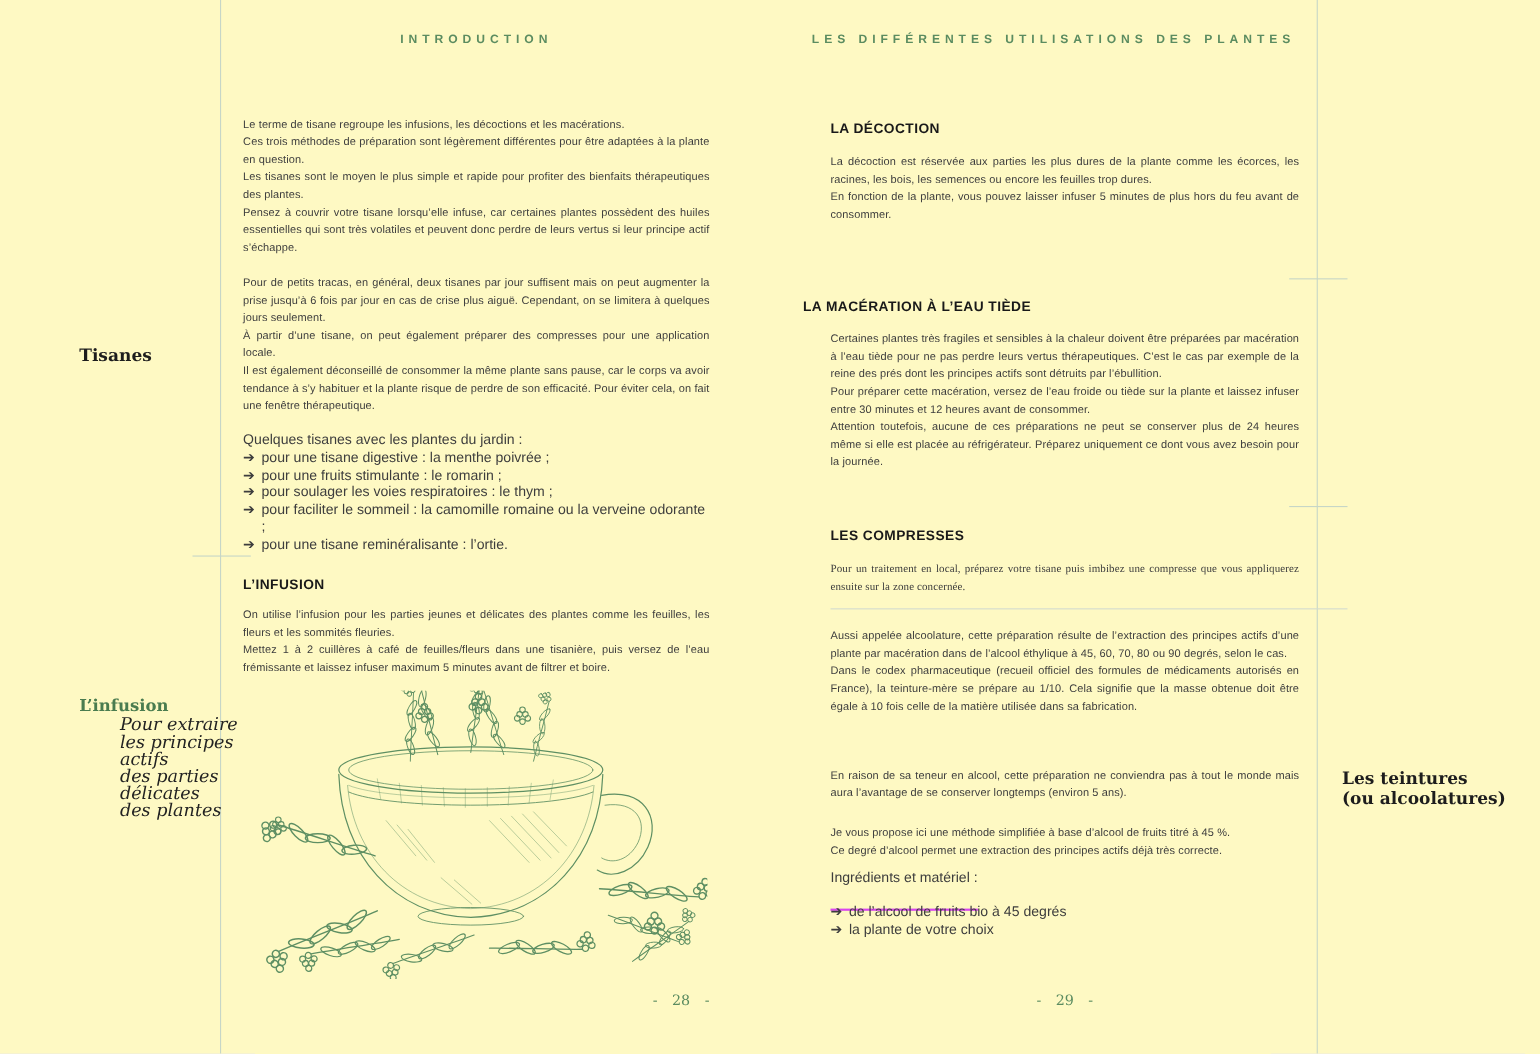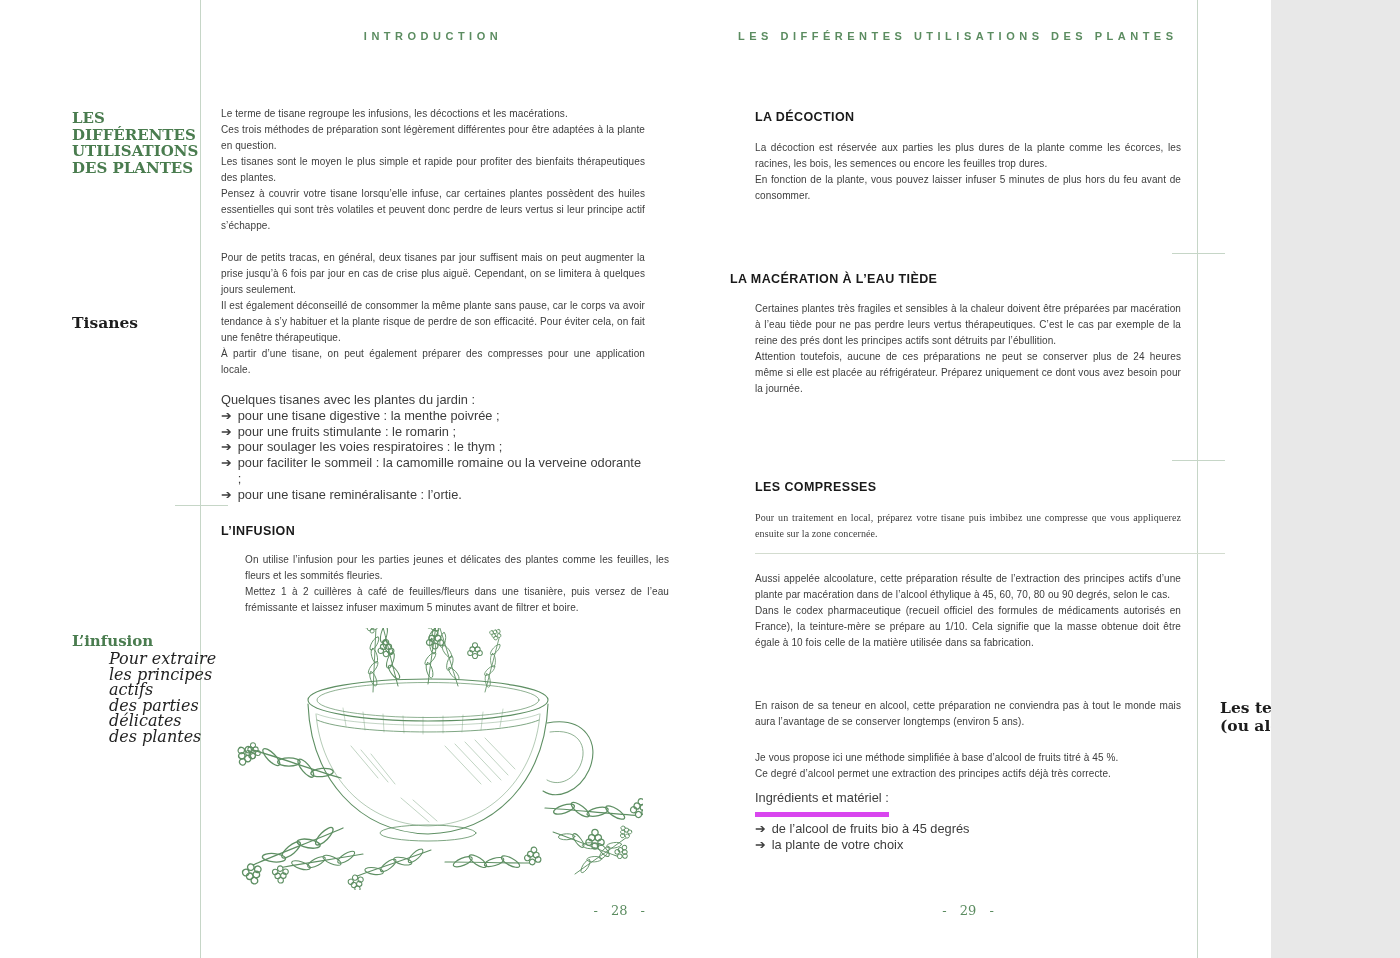--- a/index.html
+++ b/index.html
@@ -1,17 +1,17 @@
 <!DOCTYPE html>
 <html lang="fr"><head>
 <meta charset="utf-8">
 <style>
   html,body{margin:0;padding:0;background:#e8e8e8;}
   .spread{
-    position:relative;width:1271px;height:958px;background:#ffffff;
+    position:relative;width:1400px;height:958px;background:#fef9c3;
     font-family:"Liberation Sans",sans-serif;color:#3d3d3d;overflow:hidden;
   }
   .rule-v{position:absolute;top:0;bottom:0;width:1px;background:#c6d6c7;}
   .tick{position:absolute;height:1px;background:#c6d6c7;}
   .divider{position:absolute;height:1px;background:#d3dccf;}
   .runhead{
     position:absolute;color:#5b8c60;font-weight:bold;font-size:11px;
     letter-spacing:4.5px;text-align:center;white-space:nowrap;
   }
   .margin-chapter{
@@ -34,21 +34,21 @@
   }
   .sec-head{
     position:absolute;font-weight:bold;color:#191919;font-size:12.5px;
     letter-spacing:.4px;white-space:nowrap;
   }
   .list-block p{margin:0;font-size:12.8px;line-height:15.8px;}
   .arrow-item{display:flex;gap:6px;align-items:flex-start;margin:0;}
   .arrow-item .arr{color:#3d3d3d;flex:0 0 auto;}
   .ingredients-label{
     position:absolute;font-size:12.8px;color:#3d3d3d;
-    border-bottom:5px solid #d946ef;padding-bottom:7px;
+    border-bottom:2px solid #d946ef;padding-bottom:21px;
   }
   .pagenum{
     position:absolute;color:#5b8c60;font-family:"DejaVu Serif",serif;
     font-size:13px;word-spacing:9px;text-align:center;white-space:nowrap;
   }
   .illustration{position:absolute;text-align:center;}
 </style>
 </head>
 <body>
 
@@ -56,41 +56,38 @@
 
   <div class="rule-v" style="left:200px;"></div>
   <div class="rule-v" style="left:1197px;"></div>
   <div class="tick" style="left:175px;top:505px;width:53px;"></div>
   <div class="tick" style="left:1172px;top:253px;width:53px;"></div>
   <div class="tick" style="left:1172px;top:460px;width:53px;"></div>
 
   <div class="runhead" style="left:221px;width:424px;top:30px;">INTRODUCTION</div>
   <div class="runhead" style="left:738px;width:424px;top:30px;">LES DIFFÉRENTES UTILISATIONS DES PLANTES</div>
 
-  <div class="margin-chapter" style="left:72px;top:110px;width:125px;">LES DIFFÉRENTES
-UTILISATIONS
-DES PLANTES</div>
   <div class="margin-note" style="left:72px;top:314px;">Tisanes</div>
   <div class="margin-note green" style="left:72px;top:632px;">L’infusion</div>
   <div class="margin-sub" style="left:72px;top:651px;width:120px;">Pour extraire
 les principes actifs
 des parties délicates
 des plantes</div>
 
   <div class="col body-block" style="left:221px;top:106px;width:424px;">
     <p>Le terme de tisane regroupe les infusions, les décoctions et les macérations.</p>
     <p>Ces trois méthodes de préparation sont légèrement différentes pour être adaptées à la plante en question.</p>
     <p>Les tisanes sont le moyen le plus simple et rapide pour profiter des bienfaits thérapeutiques des plantes.</p>
     <p>Pensez à couvrir votre tisane lorsqu’elle infuse, car certaines plantes possèdent des huiles essentielles qui sont très volatiles et peuvent donc perdre de leurs vertus si leur principe actif s’échappe.</p>
   </div>
 
   <div class="col body-block" style="left:221px;top:250px;width:424px;">
     <p>Pour de petits tracas, en général, deux tisanes par jour suffisent mais on peut augmenter la prise jusqu’à 6 fois par jour en cas de crise plus aiguë. Cependant, on se limitera à quelques jours seulement.</p>
+    <p>À partir d’une tisane, on peut également préparer des compresses pour une application locale.</p>
     <p>Il est également déconseillé de consommer la même plante sans pause, car le corps va avoir tendance à s’y habituer et la plante risque de perdre de son efficacité. Pour éviter cela, on fait une fenêtre thérapeutique.</p>
-    <p>À partir d’une tisane, on peut également préparer des compresses pour une application locale.</p>
   </div>
 
   <div class="col list-block" style="left:221px;top:392px;width:424px;">
     <p>Quelques tisanes avec les plantes du jardin :</p>
     <p class="arrow-item">
       <span class="arr">➔</span>
       <span>pour une tisane digestive : la menthe poivrée ;</span>
     </p>
     <p class="arrow-item">
       <span class="arr">➔</span>
@@ -105,21 +102,21 @@
       <span>pour faciliter le sommeil : la camomille romaine ou la verveine odorante ;</span>
     </p>
     <p class="arrow-item">
       <span class="arr">➔</span>
       <span>pour une tisane reminéralisante : l’ortie.</span>
     </p>
   </div>
 
   <div class="sec-head" style="left:221px;top:524px;">L’INFUSION</div>
 
-  <div class="col body-block" style="left:221px;top:552px;width:424px;margin-left:24px;">
+  <div class="col body-block" style="left:221px;top:552px;width:424px;">
     <p>On utilise l’infusion pour les parties jeunes et délicates des plantes comme les feuilles, les fleurs et les sommités fleuries.</p>
     <p>Mettez 1 à 2 cuillères à café de feuilles/fleurs dans une tisanière, puis versez de l’eau frémissante et laissez infuser maximum 5 minutes avant de filtrer et boire.</p>
   </div>
 
   <div class="illustration" style="left:221px;top:628px;width:424px;">
     <svg width="420" height="262" viewBox="0 0 420 262">
       <defs>
         <g id="leaf">
             <ellipse rx="7.5" ry="2.7"></ellipse>
           </g>
@@ -212,20 +209,21 @@
 
   <div class="sec-head" style="left:755px;top:110px;">LA DÉCOCTION</div>
   <div class="col body-block" style="left:755px;top:140px;width:426px;">
     <p>La décoction est réservée aux parties les plus dures de la plante comme les écorces, les racines, les bois, les semences ou encore les feuilles trop dures.</p>
     <p>En fonction de la plante, vous pouvez laisser infuser 5 minutes de plus hors du feu avant de consommer.</p>
   </div>
 
   <div class="sec-head" style="left:730px;top:272px;">LA MACÉRATION À L’EAU TIÈDE</div>
   <div class="col body-block" style="left:755px;top:301px;width:426px;">
     <p>Certaines plantes très fragiles et sensibles à la chaleur doivent être préparées par macération à l’eau tiède pour ne pas perdre leurs vertus thérapeutiques. C’est le cas par exemple de la reine des prés dont les principes actifs sont détruits par l’ébullition.</p>
+    <p>Pour préparer cette macération, versez de l’eau froide ou tiède sur la plante et laissez infuser entre 30 minutes et 12 heures avant de consommer.</p>
     <p>Attention toutefois, aucune de ces préparations ne peut se conserver plus de 24 heures même si elle est placée au réfrigérateur. Préparez uniquement ce dont vous avez besoin pour la journée.</p>
   </div>
 
   <div class="sec-head" style="left:755px;top:480px;">LES COMPRESSES</div>
   <div class="col body-block" style="left:755px;top:510px;width:426px;font-family:Liberation Serif, serif;">
     <p>Pour un traitement en local, préparez votre tisane puis imbibez une compresse que vous appliquerez ensuite sur la zone concernée.</p>
   </div>
 
   <div class="divider" style="left:755px;top:553px;width:470px;"></div>
 

